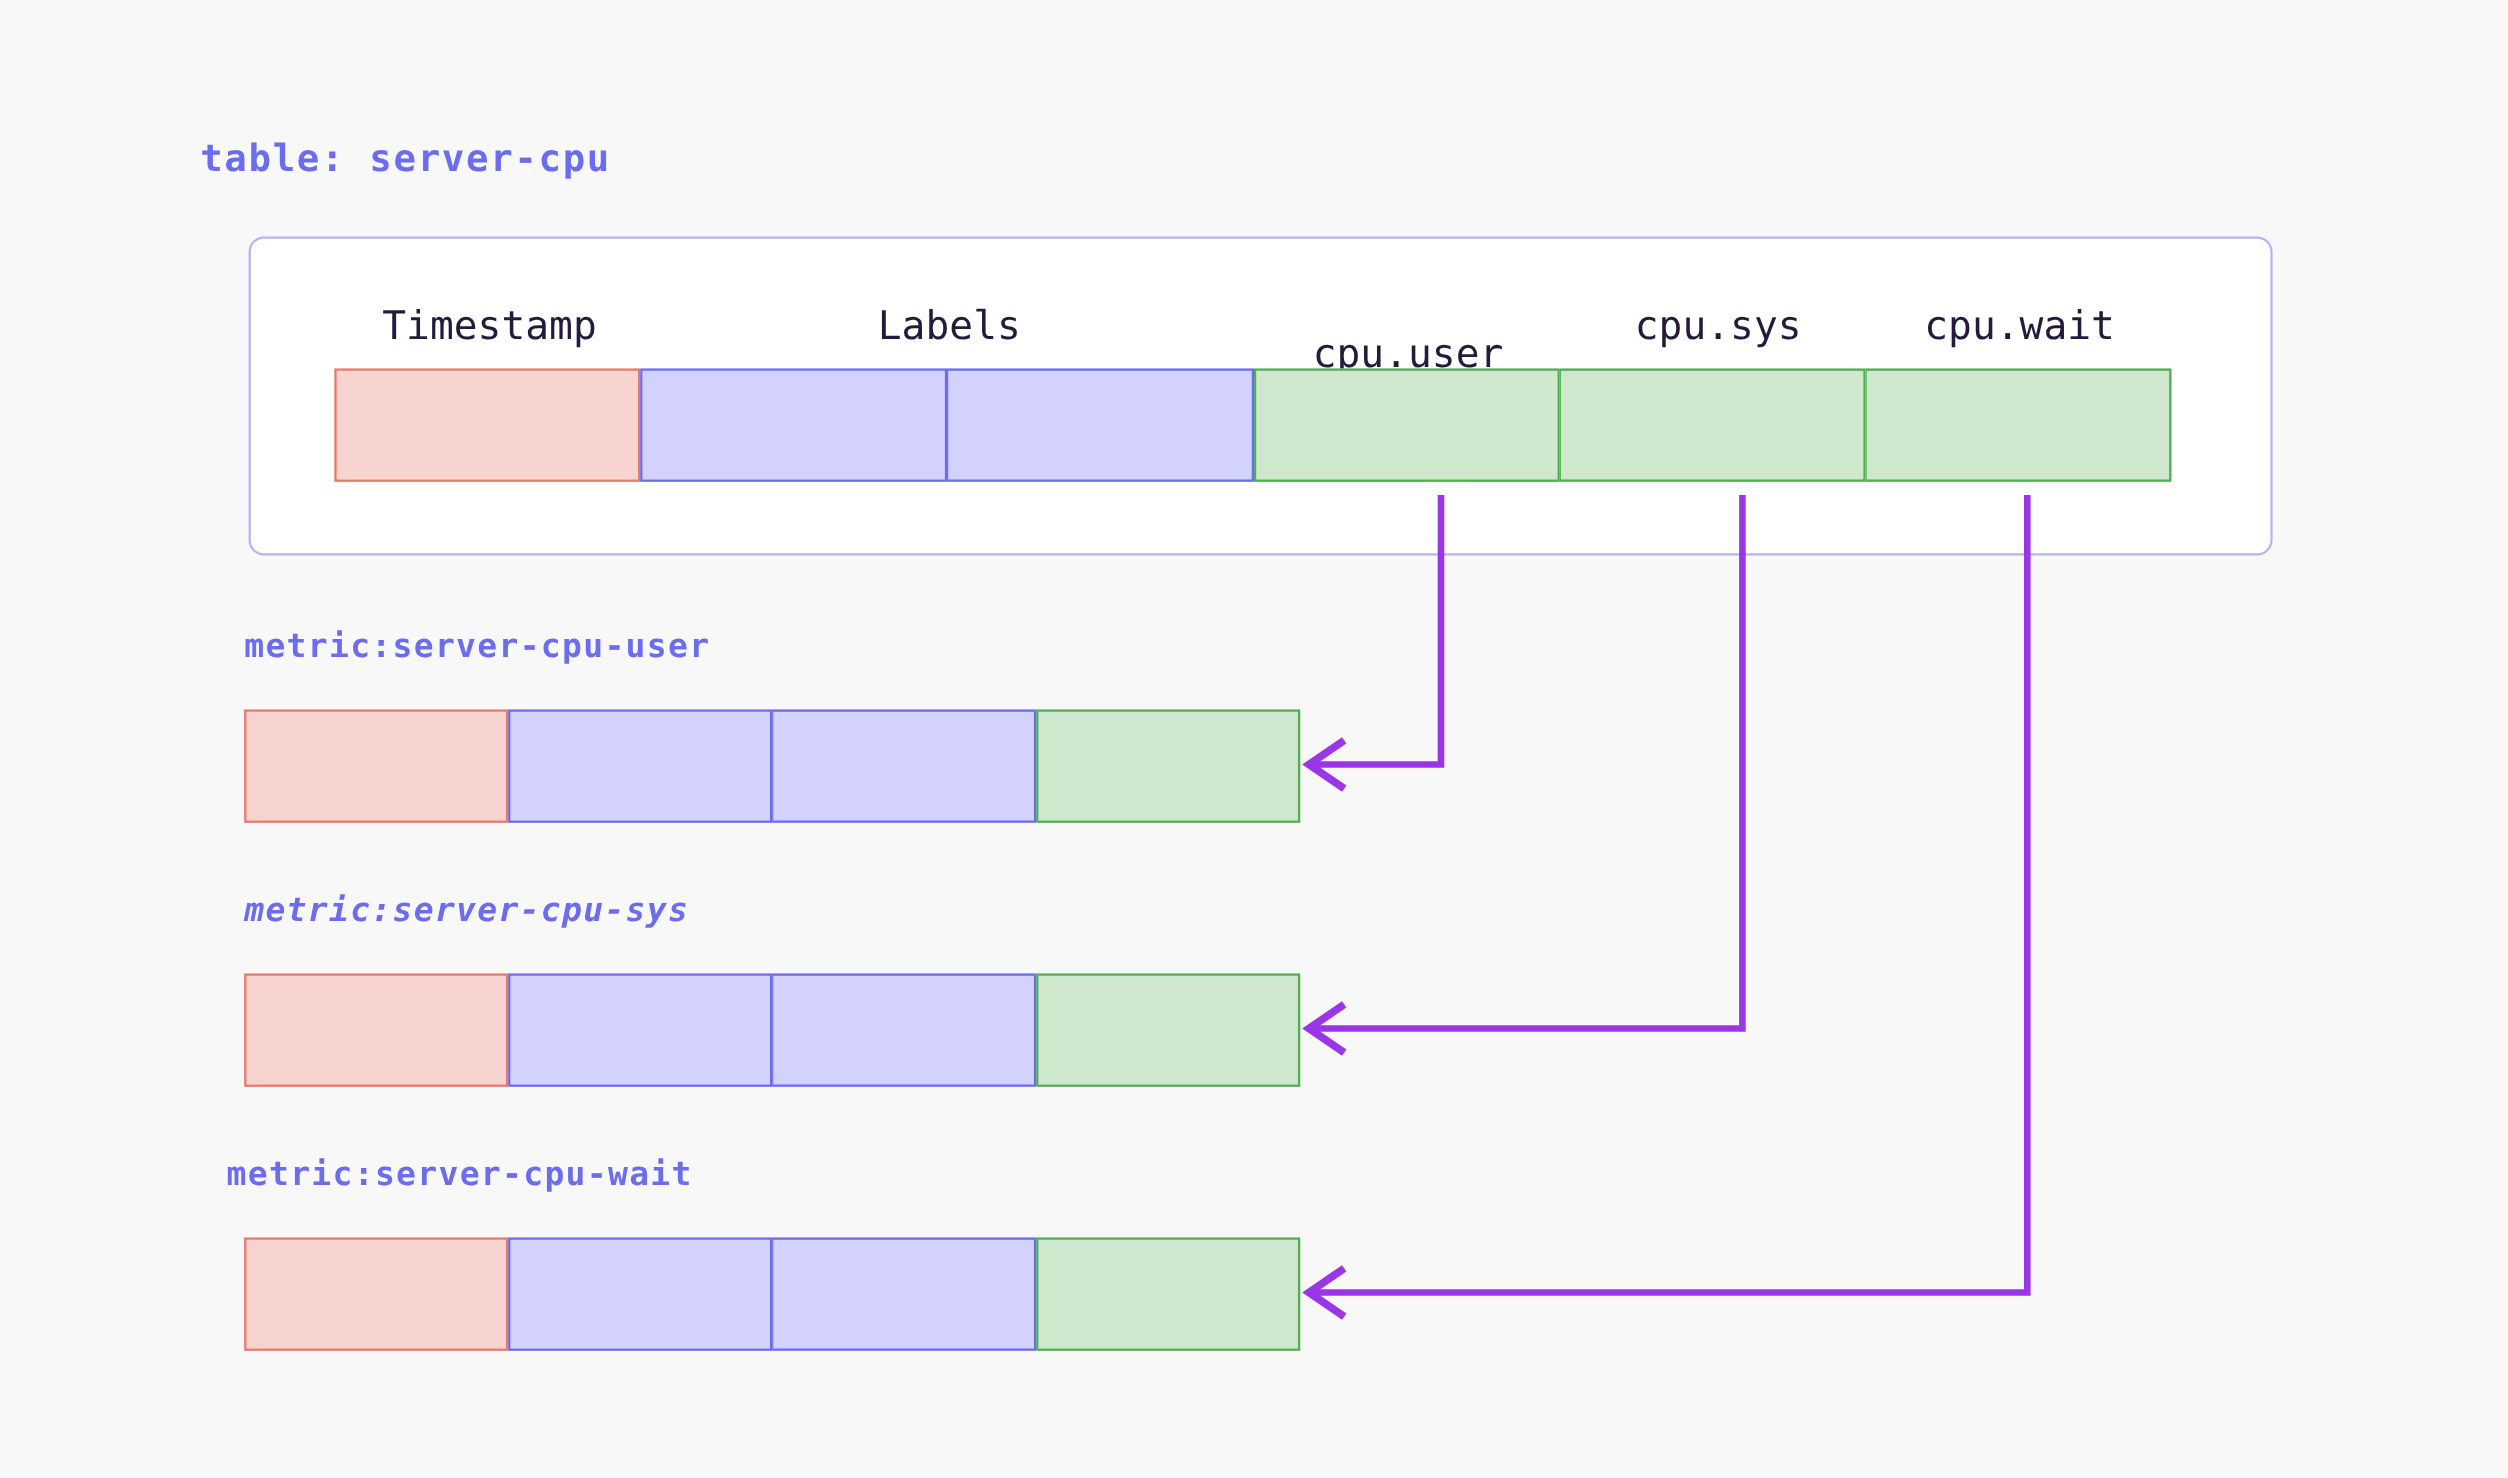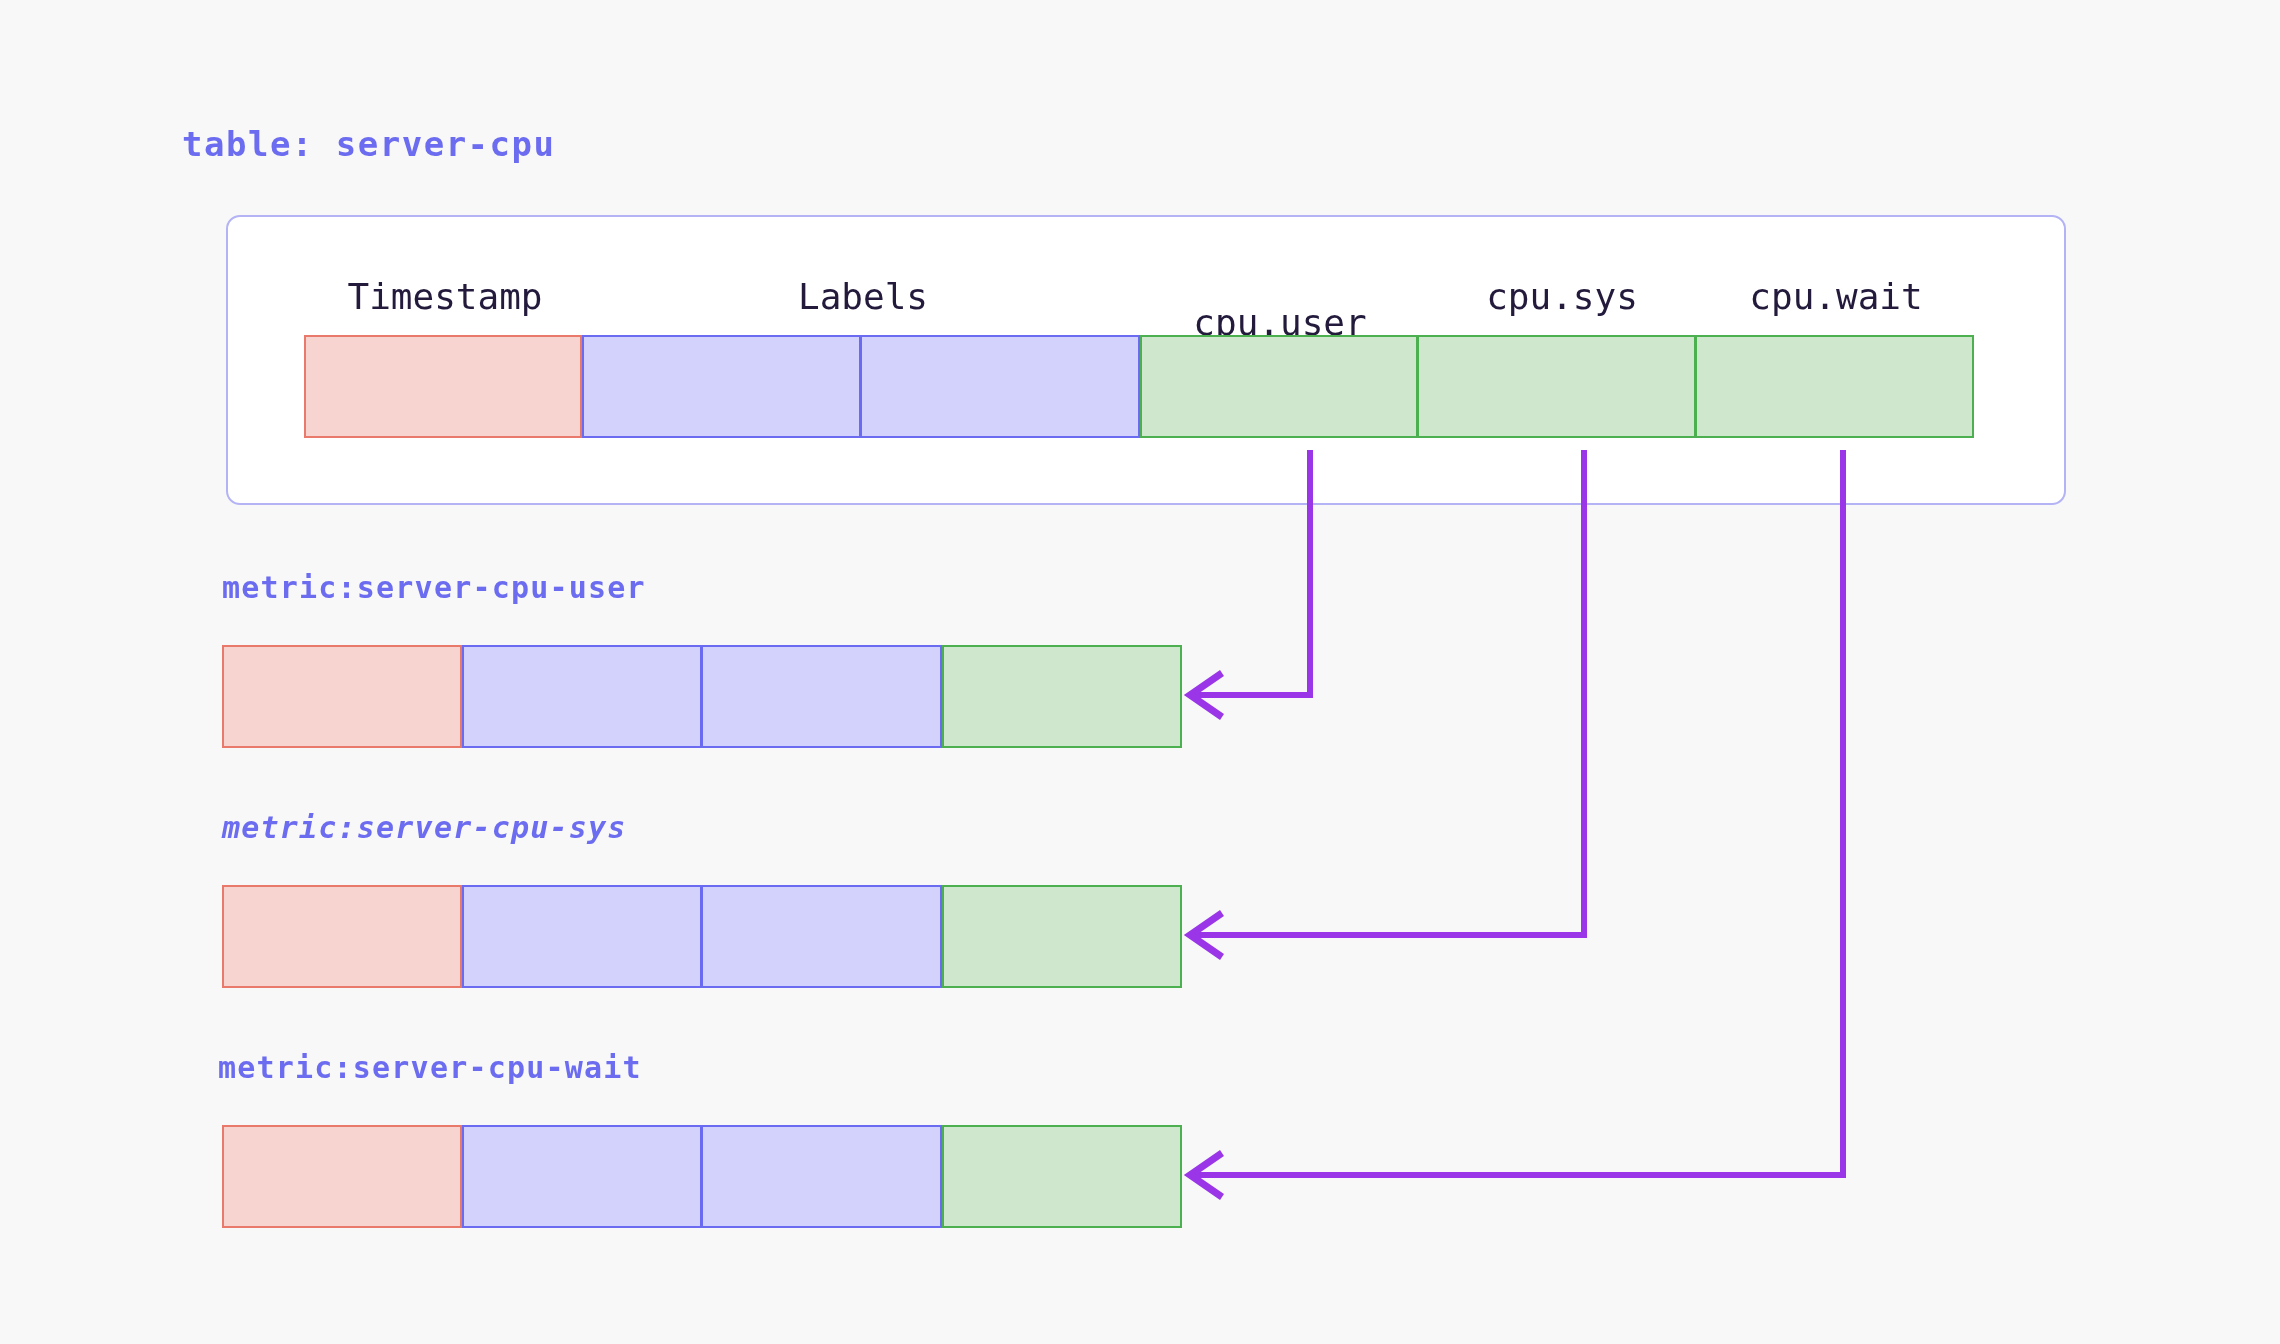--- a/index.html
+++ b/index.html
@@ -168,20 +168,20 @@
       <div class="cell lbl" style="width: 240px; background: rgb(210, 210, 253); border-color: rgb(107, 107, 242);"></div>
       <div class="cell val first" style="width: 240px; background: rgb(207, 231, 204); border-color: rgb(76, 175, 80);"></div>
     </div>
     <div class="metric-label" style="left: 222px; top: 810px; font-style: italic;">metric:server-cpu-sys</div>
     <div class="metric-row" style="top: 885px;">
       <div class="cell ts" style="width: 240px; background: rgb(248, 212, 208); border-color: rgb(232, 121, 107);"></div>
       <div class="cell lbl first" style="width: 240px; background: rgb(210, 210, 253); border-color: rgb(107, 107, 242);"></div>
       <div class="cell lbl" style="width: 240px; background: rgb(210, 210, 253); border-color: rgb(107, 107, 242);"></div>
       <div class="cell val first" style="width: 240px; background: rgb(207, 231, 204); border-color: rgb(76, 175, 80);"></div>
     </div>
-    <div class="metric-label" style="left: 218px; top: 1050px;">metric:server-cpu-wait</div>
+    <div class="metric-label" style="left: 206px; top: 1050px;">metric:server-cpu-wait</div>
     <div class="metric-row" style="top: 1125px;">
       <div class="cell ts" style="width: 240px; background: rgb(248, 212, 208); border-color: rgb(232, 121, 107);"></div>
       <div class="cell lbl first" style="width: 240px; background: rgb(210, 210, 253); border-color: rgb(107, 107, 242);"></div>
       <div class="cell lbl" style="width: 240px; background: rgb(210, 210, 253); border-color: rgb(107, 107, 242);"></div>
       <div class="cell val first" style="width: 240px; background: rgb(207, 231, 204); border-color: rgb(76, 175, 80);"></div>
     </div>
   </div>
 
 </body></html>

